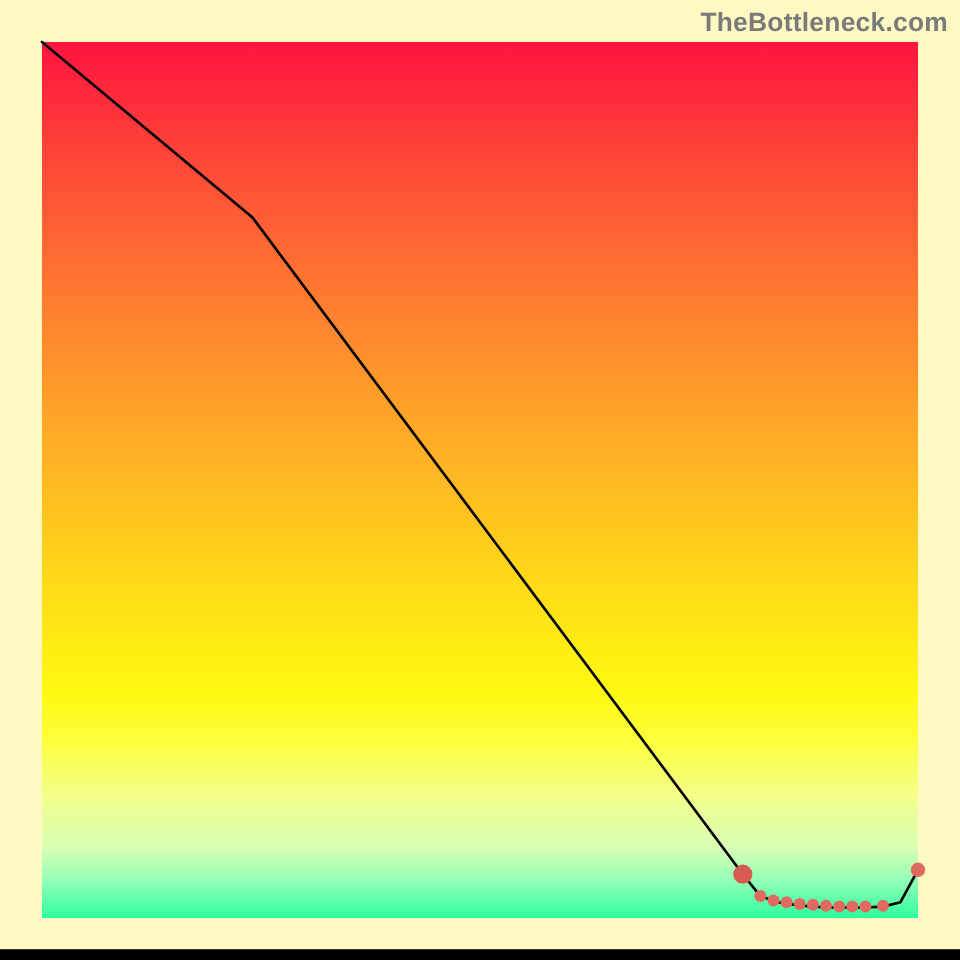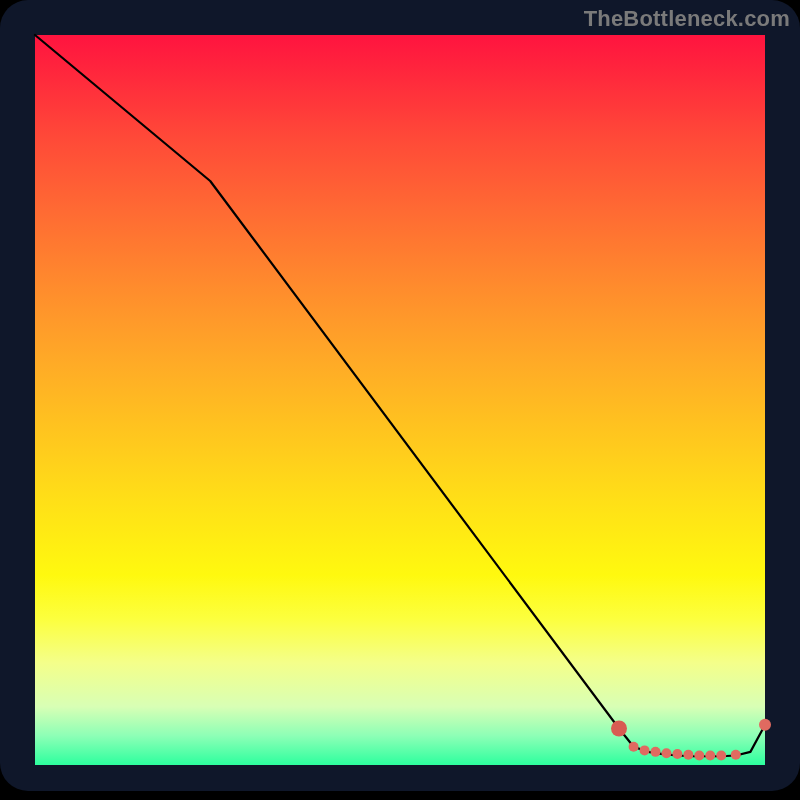--- a/index.html
+++ b/index.html
@@ -8,22 +8,21 @@
     width: 800px;
     height: 800px;
     background: #000;
     overflow: hidden;
     font-family: Arial, Helvetica, sans-serif;
   }
   .frame {
     position: relative;
     width: 800px;
     height: 791px;
-    background: #0f172a;
-    border-radius: 28px;
+    background: #fef9c3;
   }
   .plot {
     position: absolute;
     left: 35px;
     top: 35px;
     width: 730px;
     height: 730px;
     background: linear-gradient(to bottom,
       #ff143f 0%,
       #ff2a3c 6%,

